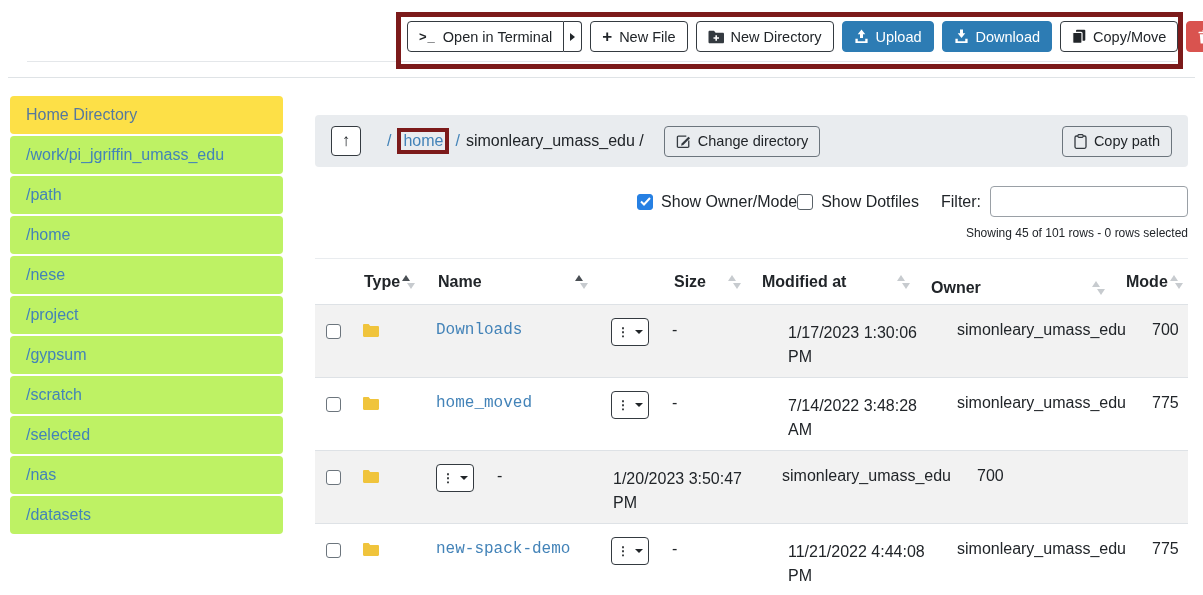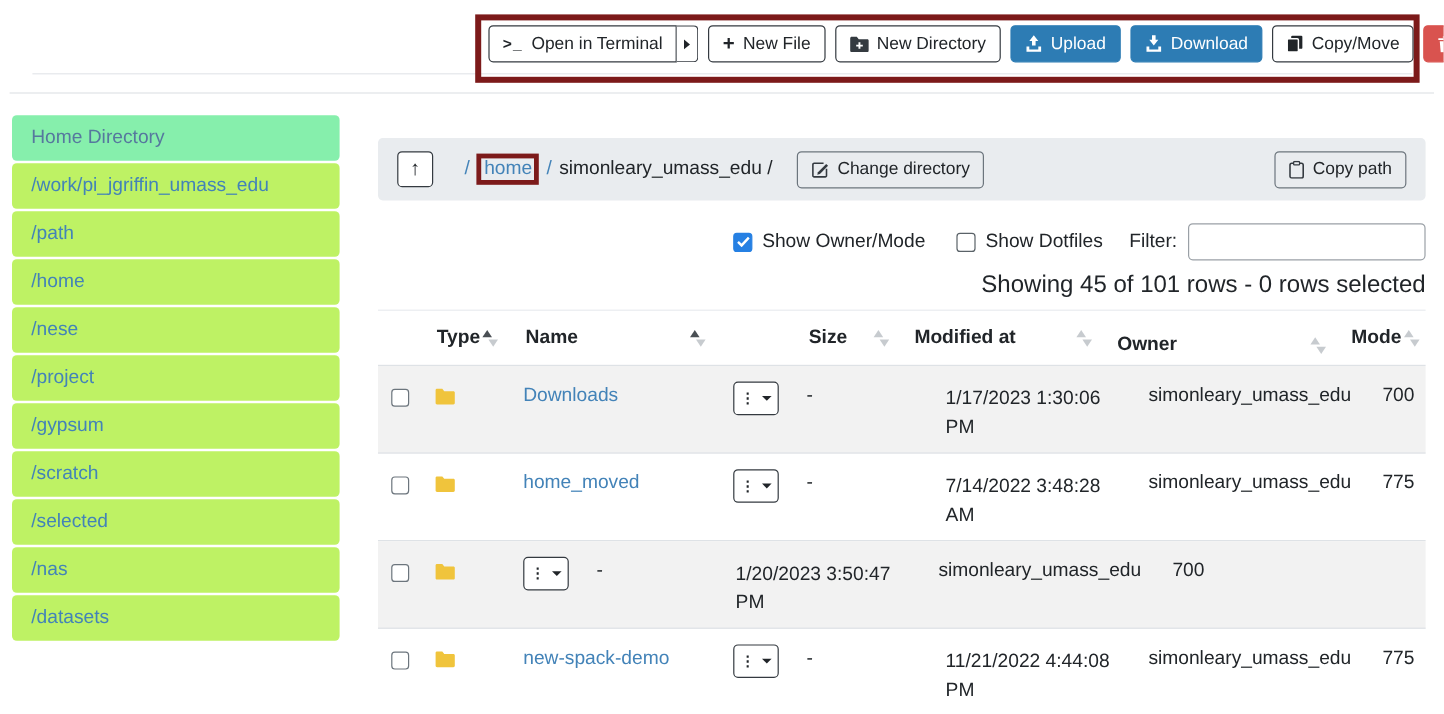--- a/index.html
+++ b/index.html
@@ -23,21 +23,21 @@
   .split .btn.main { border-radius:4px 0 0 4px; }
   .split .btn.caret-part { border-radius:0 4px 4px 0; border-left:none; padding:0 6px; }
   .term-ico { font-weight:bold; font-size:13px; letter-spacing:1px; }
   .plus-ico { font-weight:bold; font-size:17px; }
   .cright { width:0; height:0; border-top:4px solid transparent; border-bottom:4px solid transparent; border-left:5px solid #212529; }
 
   
   .sidebar { position:absolute; left:10px; top:96px; width:273px; display:flex; flex-direction:column; gap:2px; }
   .sidebar-item { height:38px; background:#bef264; border-radius:4px; display:flex; align-items:center;
     padding-left:16px; font-size:16px; color:#4383b8; cursor:pointer; }
-  .sidebar-item.active { background:#86efac; color:#56789e; }
+  .sidebar-item.active { background:#fde047; color:#56789e; }
 
   
   .breadcrumb-bar { position:absolute; left:315px; top:115px; width:873px; height:52px;
     background:#e9ecef; border-radius:4px; display:flex; align-items:center; padding:0 16px; }
   .up-btn { width:30px; height:30px; border:1px solid #343a40; border-radius:4px; background:#fff;
     display:flex; align-items:center; justify-content:center; font-size:17px; color:#212529; cursor:pointer; }
   .breadcrumb { display:flex; align-items:center; gap:6px; margin-left:26px; font-size:16px; }
   .bc-link { color:#4383b8; text-decoration:none; cursor:pointer; }
   .home-annotation { border:4px solid #7c1a1a; padding:0 2px; background:#e9ecef; }
   .bc-current { color:#212529; }
@@ -49,26 +49,26 @@
 
   
   .controls { position:absolute; left:315px; top:186px; width:873px; height:31px;
     display:flex; align-items:center; justify-content:flex-end; font-size:16px; }
   .cb-label { display:flex; align-items:center; cursor:pointer; }
   .cb { width:16px; height:16px; border-radius:3px; margin-right:8px; border:1.5px solid #5a6268;
     background:#fff; display:flex; align-items:center; justify-content:center; }
   .cb svg { display:none; }
   .cb.checked { background:#2680e3; border-color:#2680e3; }
   .cb.checked svg { display:block; }
-  .gap-a { margin-right:26px; } .gap-b { margin-right:22px; }
+  .gap-a { } .gap-b { margin-right:22px; }
   .filter-label { margin-right:9px; }
   .filter-input { width:198px; height:31px; border:1px solid #9aa0a6; border-radius:4px;
     font-size:15px; padding:0 8px; font-family:inherit; }
 
-  .status-line { position:absolute; left:315px; top:226px; width:873px; text-align:right; font-size:20px; }
+  .status-line { position:absolute; left:315px; top:226px; width:873px; text-align:right; font-size:12px; }
 
   
   .files-table { position:absolute; left:315px; top:258px; width:873px; border-top:1px solid #e9ecef; }
   .thead { display:flex; align-items:center; height:46px; border-bottom:1px solid #dee2e6; padding-left:47px; }
   .hcell { display:flex; align-items:center; font-weight:bold; font-size:16px; cursor:pointer; }
   .hcell .hlabel { padding-left:2px; }
   .sort { position:relative; width:14px; height:16px; flex:none; }
   .sort .up { position:absolute; left:0; top:1px; width:0; height:0;
     border-left:4.5px solid transparent; border-right:4.5px solid transparent; border-bottom:6px solid #c7cbcf; }
   .sort .dn { position:absolute; left:5px; top:9px; width:0; height:0;
@@ -80,21 +80,21 @@
   .hcol-3 { width:169px; } .hcol-3 .sort { margin-left:auto; margin-right:18px; }
   .hcol-4 { width:195px;margin-top:12px; } .hcol-4 .sort { margin-left:auto; margin-right:18px; }
   .hcol-5 { width:64px; }  .hcol-5 .sort { margin-left:auto; margin-right:4px; }
 
   .trow { display:flex; align-items:flex-start; height:73px; padding-top:16px; border-bottom:1px solid #dee2e6; font-size:16px; }
   .trow.stripe { background:#f2f2f2; }
   .cell { flex:none; }
   .c-check { width:47px; padding-left:11px; }
   .rowcb { display:block; width:15px; height:15px; border:1.5px solid #6c757d; border-radius:3px; background:#fff; margin-top:3px; cursor:pointer; }
   .c-type { width:74px; padding-top:2px; }
-  .c-name { width:175px; }
+  .c-name { width:175px;font-family:Liberation Mono, monospace; }
   .flink { color:#4383b8; text-decoration:none; cursor:pointer; }
   .c-menu { width:61px; margin-top:-3px; }
   .menu-btn { width:38px; height:28px; border:1px solid #343a40; border-radius:4px; background:#fff;
     display:inline-flex; align-items:center; justify-content:center; cursor:pointer; }
   .kebab { font-size:12px; font-weight:bold; color:#212529; line-height:1; }
   .cdown { width:0; height:0; border-left:4px solid transparent; border-right:4px solid transparent; border-top:4.5px solid #212529; margin-left:6px; }
   .c-size { width:88px; }
   .c-mod { width:169px; padding-right:24px; line-height:23.5px;margin-left:28px; }
   .c-owner { width:195px; }
   .c-mode { width:64px; }

